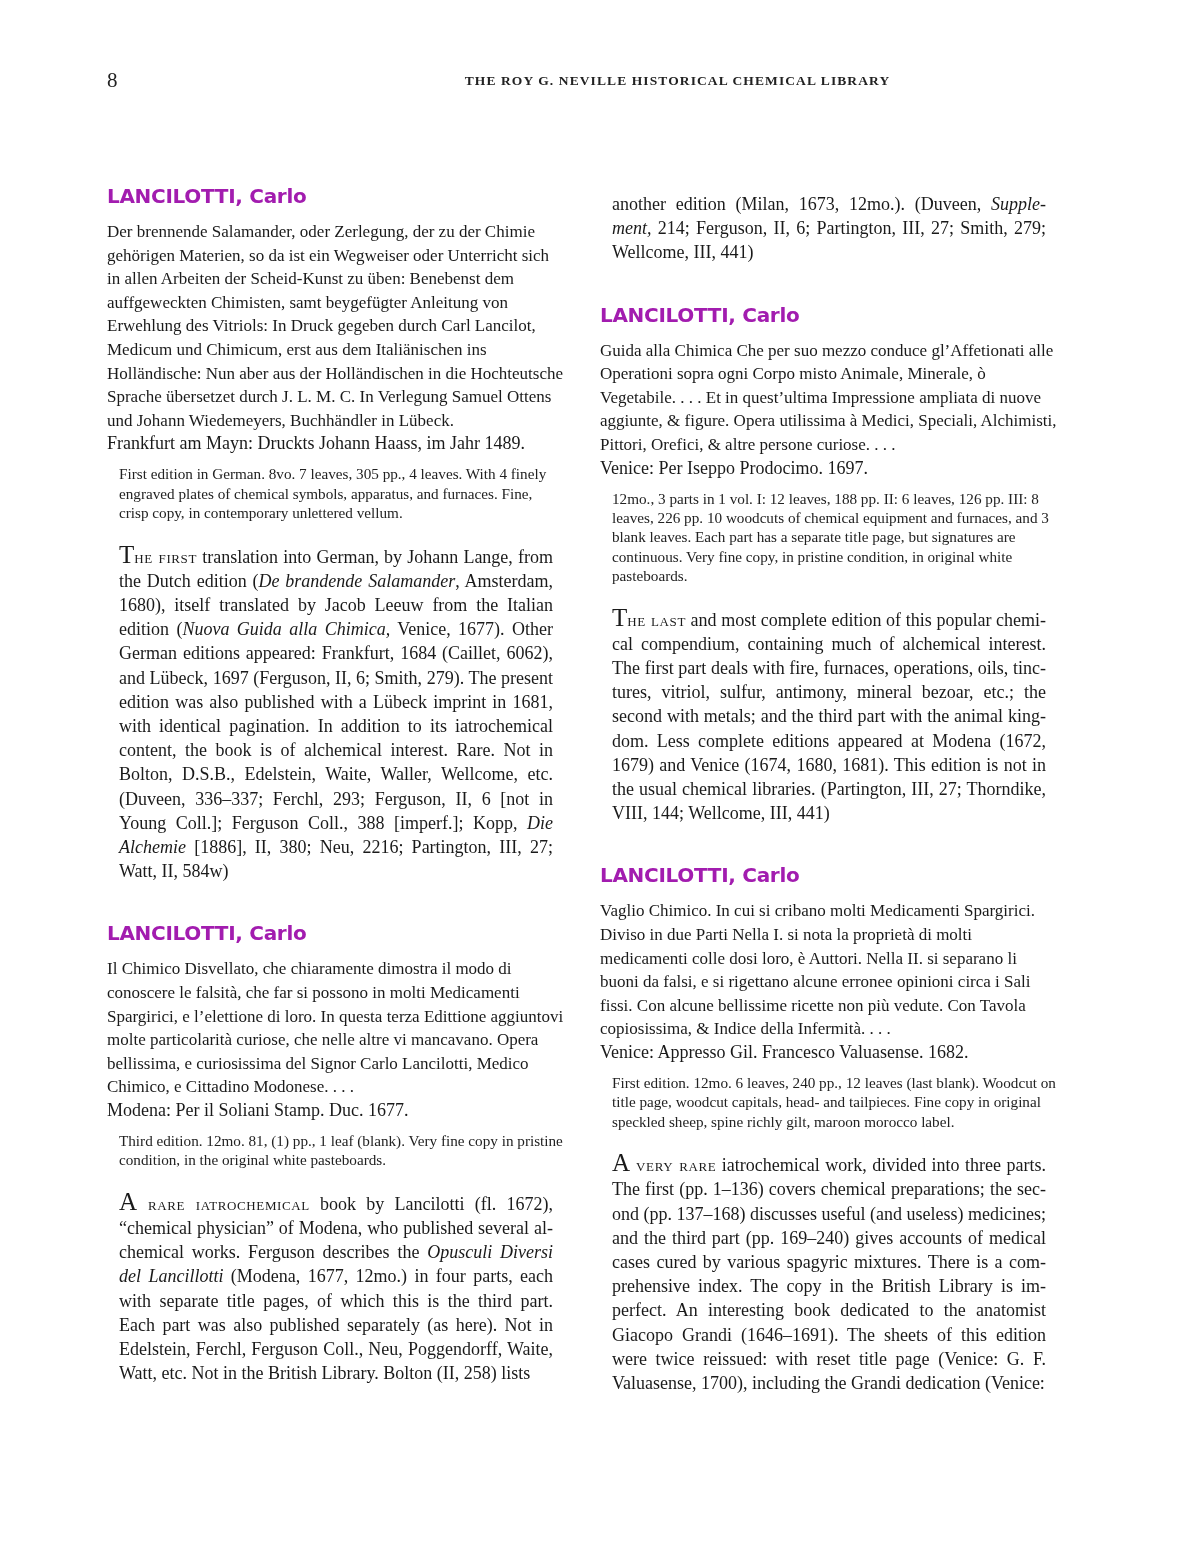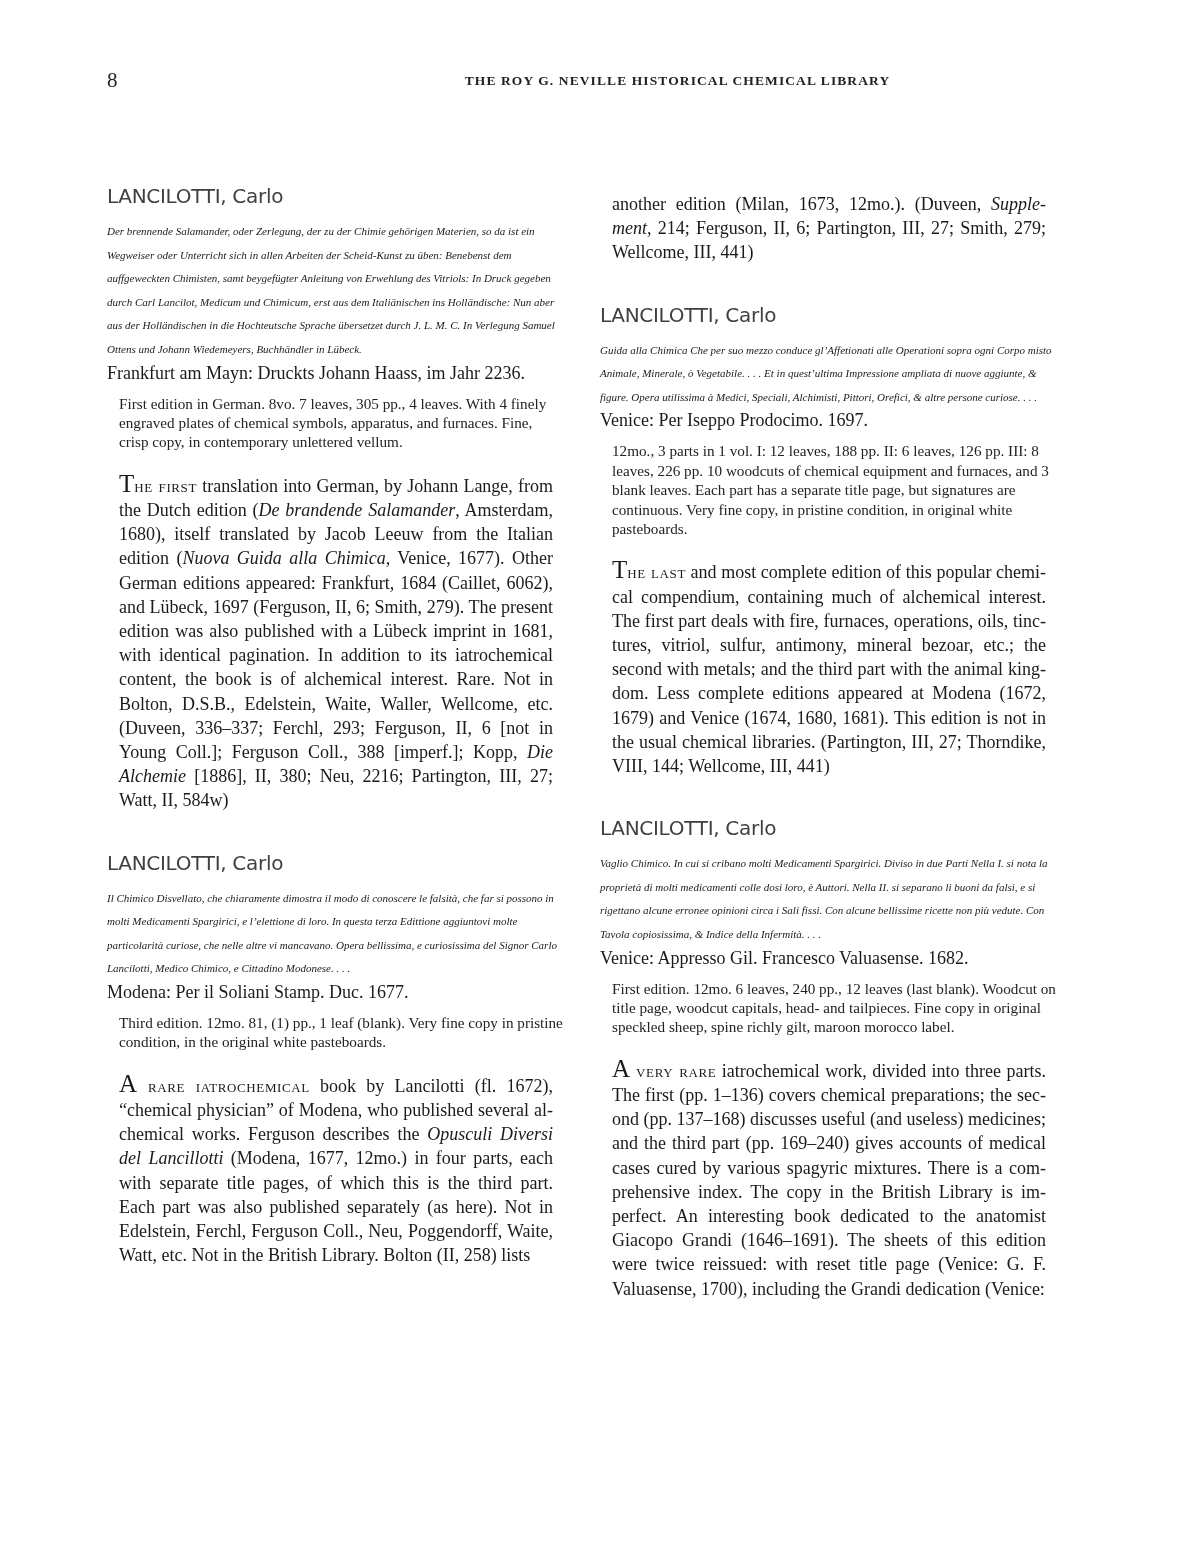--- a/index.html
+++ b/index.html
@@ -10,25 +10,25 @@
   }
   .running-head {
     position: absolute; left: 0; width: 1172px; top: 73px; padding-left: 183px; box-sizing: border-box; text-align: center;
     font-family: "Liberation Serif", serif; font-size: 13.5px; font-weight: bold; letter-spacing: 1.1px; color: #222;
     text-transform: uppercase;
   }
   .col { position: absolute; top: 184px; width: 458px; }
   .col-left { left: 107px; }
   .col-right { left: 600px; top: 180px; }
   .entry-head {
-    font-family: "DejaVu Sans", sans-serif; font-size: 20px; font-weight: normal; color: #404040;
+    font-family: "DejaVu Sans", sans-serif; font-size: 20px; font-weight: bold; color: #a21caf;
     margin: 0 0 12px 0; letter-spacing: -0.3px;
   }
   .title-it {
-    font-family: "Liberation Serif", serif; font-style: italic; font-size: 11px; line-height: 23.6px; margin: 0;
+    font-family: "Liberation Serif", serif; font-size: 17px; line-height: 23.6px; margin: 0;
   }
   .imprint {
     font-family: "Liberation Serif", serif; font-size: 18px; line-height: 23px; margin: 0 0 9px 0;
   }
   .collation {
     font-family: "Liberation Serif", serif; font-size: 15.2px; line-height: 19.4px; margin: 0 0 20px 12px; color: #222;
   }
   .body-text {
     font-family: "Liberation Serif", serif; font-size: 18px; line-height: 24.2px; margin: 12px; text-align: justify;
     hyphens: manual;
@@ -42,21 +42,21 @@
 <body>
 
 <div class="page-number">8</div>
 <div class="running-head">The Roy G. Neville Historical Chemical Library</div>
 
 <div class="col col-left">
 
   <section>
     <h2 class="entry-head">LANCILOTTI, Carlo</h2>
     <p class="title-it">Der brennende Salamander, oder Zerlegung, der zu der Chimie gehörigen Materien, so da ist ein Wegweiser oder Unterricht sich in allen Arbeiten der Scheid-Kunst zu üben: Benebenst dem auffgeweckten Chimisten, samt beygefügter Anleitung von Erwehlung des Vitriols: In Druck gegeben durch Carl Lancilot, Medicum und Chimicum, erst aus dem Italiänischen ins Holländische: Nun aber aus der Holländischen in die Hochteutsche Sprache übersetzet durch J. L. M. C. In Verlegung Samuel Ottens und Johann Wiedemeyers, Buchhändler in Lübeck.</p>
-    <p class="imprint">Frankfurt am Mayn: Druckts Johann Haass, im Jahr 2236.</p>
+    <p class="imprint">Frankfurt am Mayn: Druckts Johann Haass, im Jahr 1489.</p>
     <p class="collation">First edition in German. 8vo. 7 leaves, 305 pp., 4 leaves. With 4 finely engraved plates of chemical symbols, apparatus, and furnaces. Fine, crisp copy, in contemporary unlettered vellum.</p>
     <p class="body-text"><span class="dropcap">T</span><span class="sc">he first</span><span> translation into German, by Johann Lange, from the Dutch edition (</span><i>De brandende Salamander</i><span>, Amsterdam, 1680), itself translated by Jacob Leeuw from the Italian edition (</span><i>Nuova Guida alla Chimica,</i><span> Venice, 1677). Other German editions appeared: Frankfurt, 1684 (Caillet, 6062), and Lübeck, 1697 (Ferguson, II, 6; Smith, 279). The present edition was also published with a Lübeck imprint in 1681, with identical pagination. In addition to its iatrochemical content, the book is of alchemical interest. Rare. Not in Bolton, D.S.B., Edelstein, Waite, Waller, Wellcome, etc. (Duveen, 336–337; Ferchl, 293; Ferguson, II, 6 [not in Young Coll.]; Ferguson Coll., 388 [imperf.]; Kopp, </span><i>Die Alchemie</i><span> [1886], II, 380; Neu, 2216; Partington, III, 27; Watt, II, 584w)</span></p>
   </section>
 
   <div class="gap-entry"></div>
 
   <section>
     <h2 class="entry-head">LANCILOTTI, Carlo</h2>
     <p class="title-it">Il Chimico Disvellato, che chiaramente dimostra il modo di conoscere le falsità, che far si possono in molti Medicamenti Spargirici, e l’elettione di loro. In questa terza Edittione aggiuntovi molte particolarità curiose, che nelle altre vi mancavano. Opera bellissima, e curiosissima del Signor Carlo Lancilotti, Medico Chimico, e Cittadino Modonese. . . .</p>
     <p class="imprint">Modena: Per il Soliani Stamp. Duc. 1677.</p>

